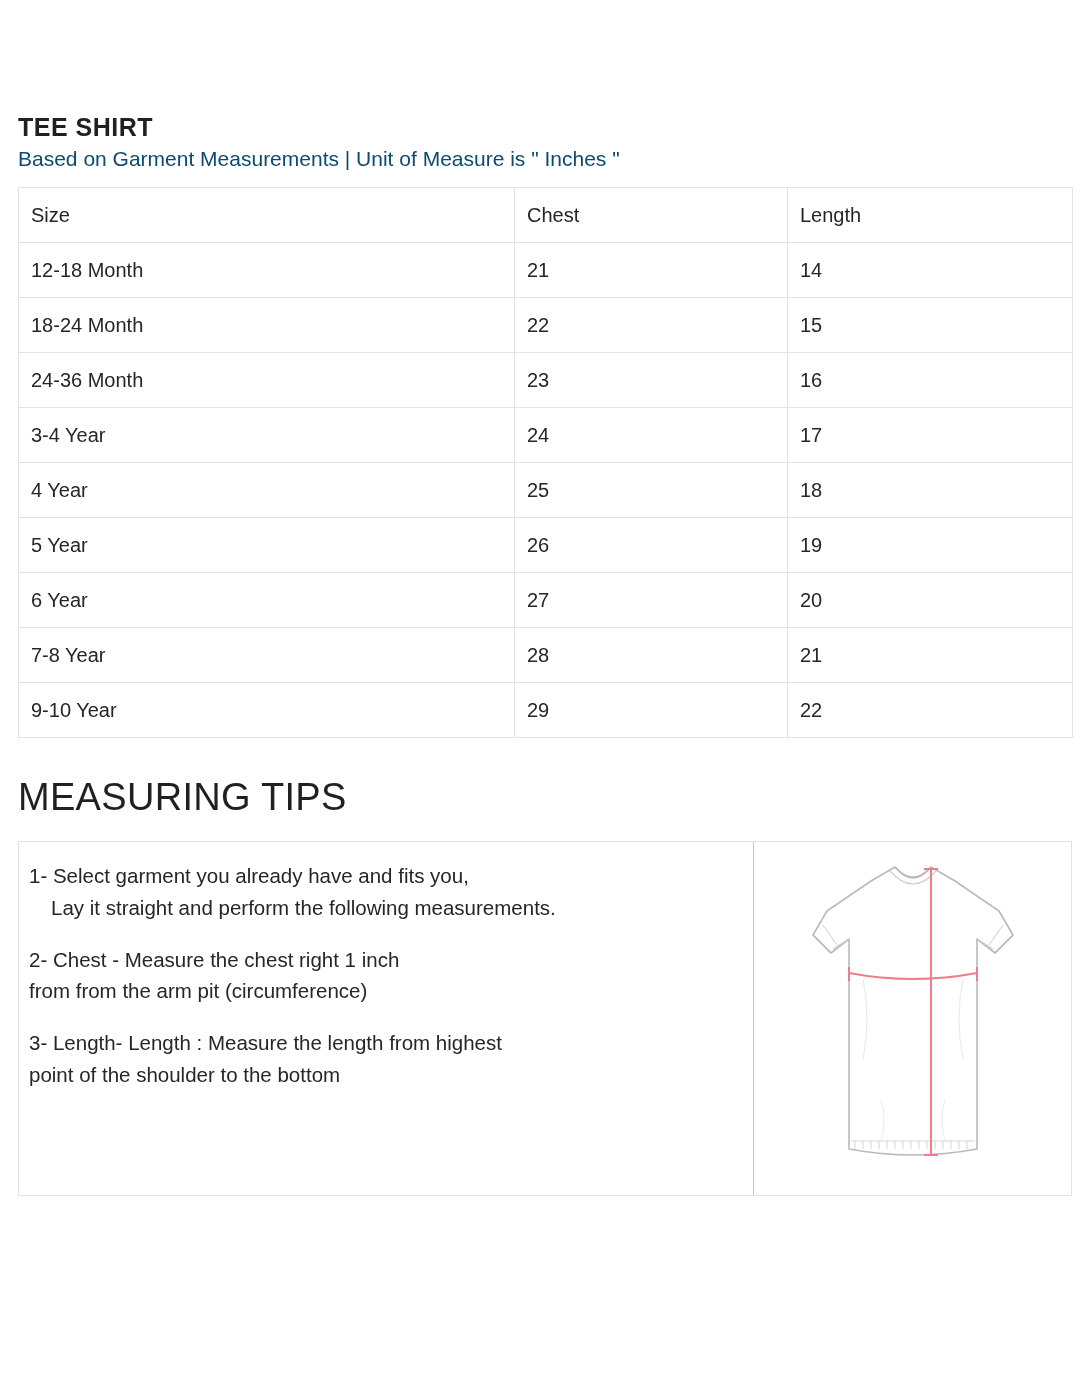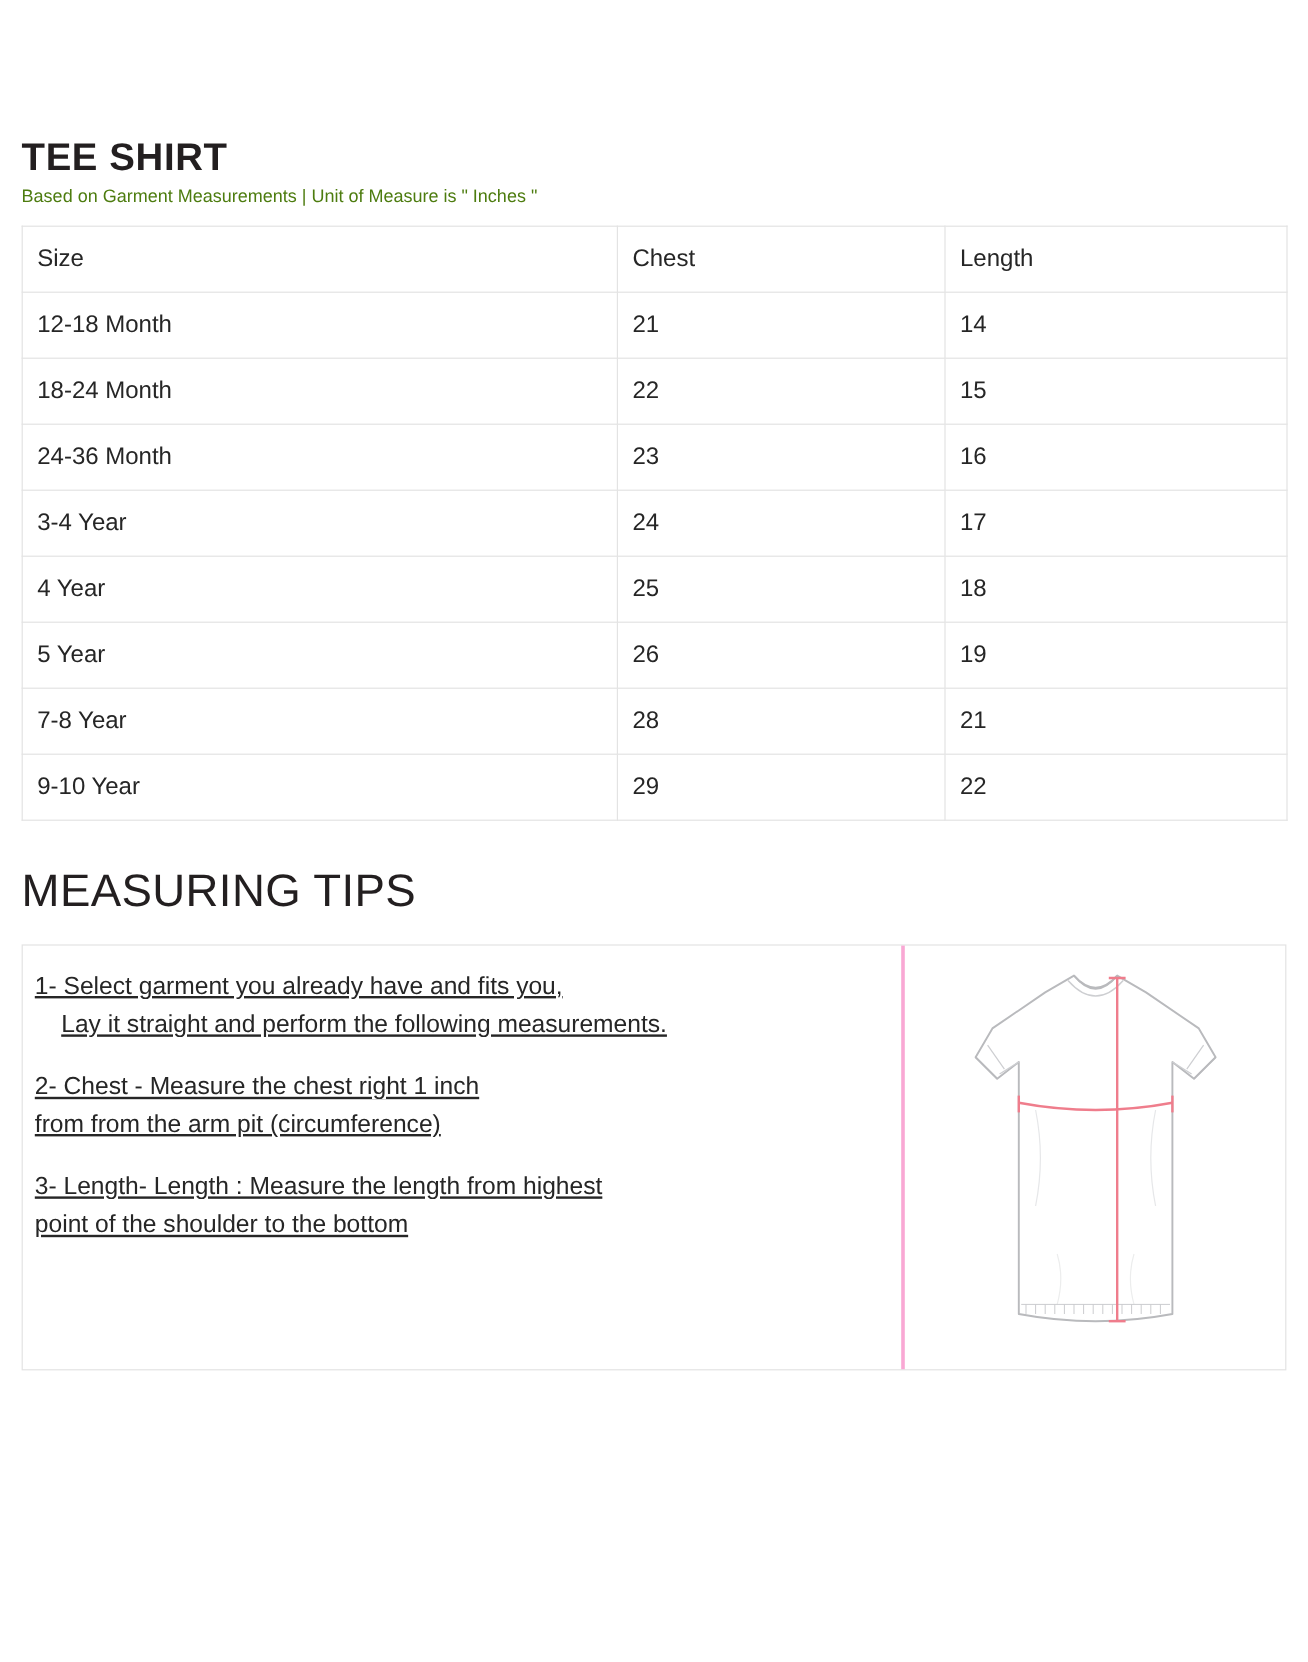--- a/index.html
+++ b/index.html
@@ -15,37 +15,37 @@
     -webkit-font-smoothing: antialiased;
   }
   .page {
     position: relative;
     width: 1090px;
     height: 1385px;
     box-sizing: border-box;
     padding: 0 18px;
   }
   .title {
-    font-size: 32px;
+    font-size: 25px;
     font-weight: bold;
     letter-spacing: 0.5px;
     color: #231f20;
     margin: 0;
     padding-top: 113px;
   }
   .subtitle {
     font-size: 21px;
     color: #3a3a3a;
     margin: 0;
     padding-top: 33px;
     font-weight: normal;
   }
   .basis {
-    font-size: 15px;
-    color: #4d7c0f;
+    font-size: 21px;
+    color: #0c4a6e;
     margin: 0;
     padding-top: 5px;
     font-weight: normal;
   }
   table.size-table {
     width: 1054px;
     border-collapse: collapse;
     margin-top: 16px;
     table-layout: fixed;
   }
@@ -79,25 +79,24 @@
     width: 1054px;
     height: 355px;
     border: 1px solid #e3e3e3;
     box-sizing: border-box;
     display: flex;
   }
   .tips-text {
     width: 735px;
     box-sizing: border-box;
     padding: 18px 12px 0 10px;
-    border-right: 3px solid #f9a8d4;
+    border-right: 1px solid #f9a8d4;
     font-size: 20.5px;
     line-height: 1.55;
     color: #262626;
-    text-decoration: underline;
   }
   .tips-text p {
     margin: 0 0 20px 0;
   }
   .tips-text p:last-child { margin-bottom: 16px; }
   .indent {
     display: block;
     padding-left: 22px;
   }
   .tips-figure {
@@ -156,20 +155,25 @@
       </tr>
       <tr>
         <td>4 Year</td>
         <td>25</td>
         <td>18</td>
       </tr>
       <tr>
         <td>5 Year</td>
         <td>26</td>
         <td>19</td>
+      </tr>
+      <tr>
+        <td>6 Year</td>
+        <td>27</td>
+        <td>20</td>
       </tr>
       <tr>
         <td>7-8 Year</td>
         <td>28</td>
         <td>21</td>
       </tr>
       <tr>
         <td>9-10 Year</td>
         <td>29</td>
         <td>22</td>

